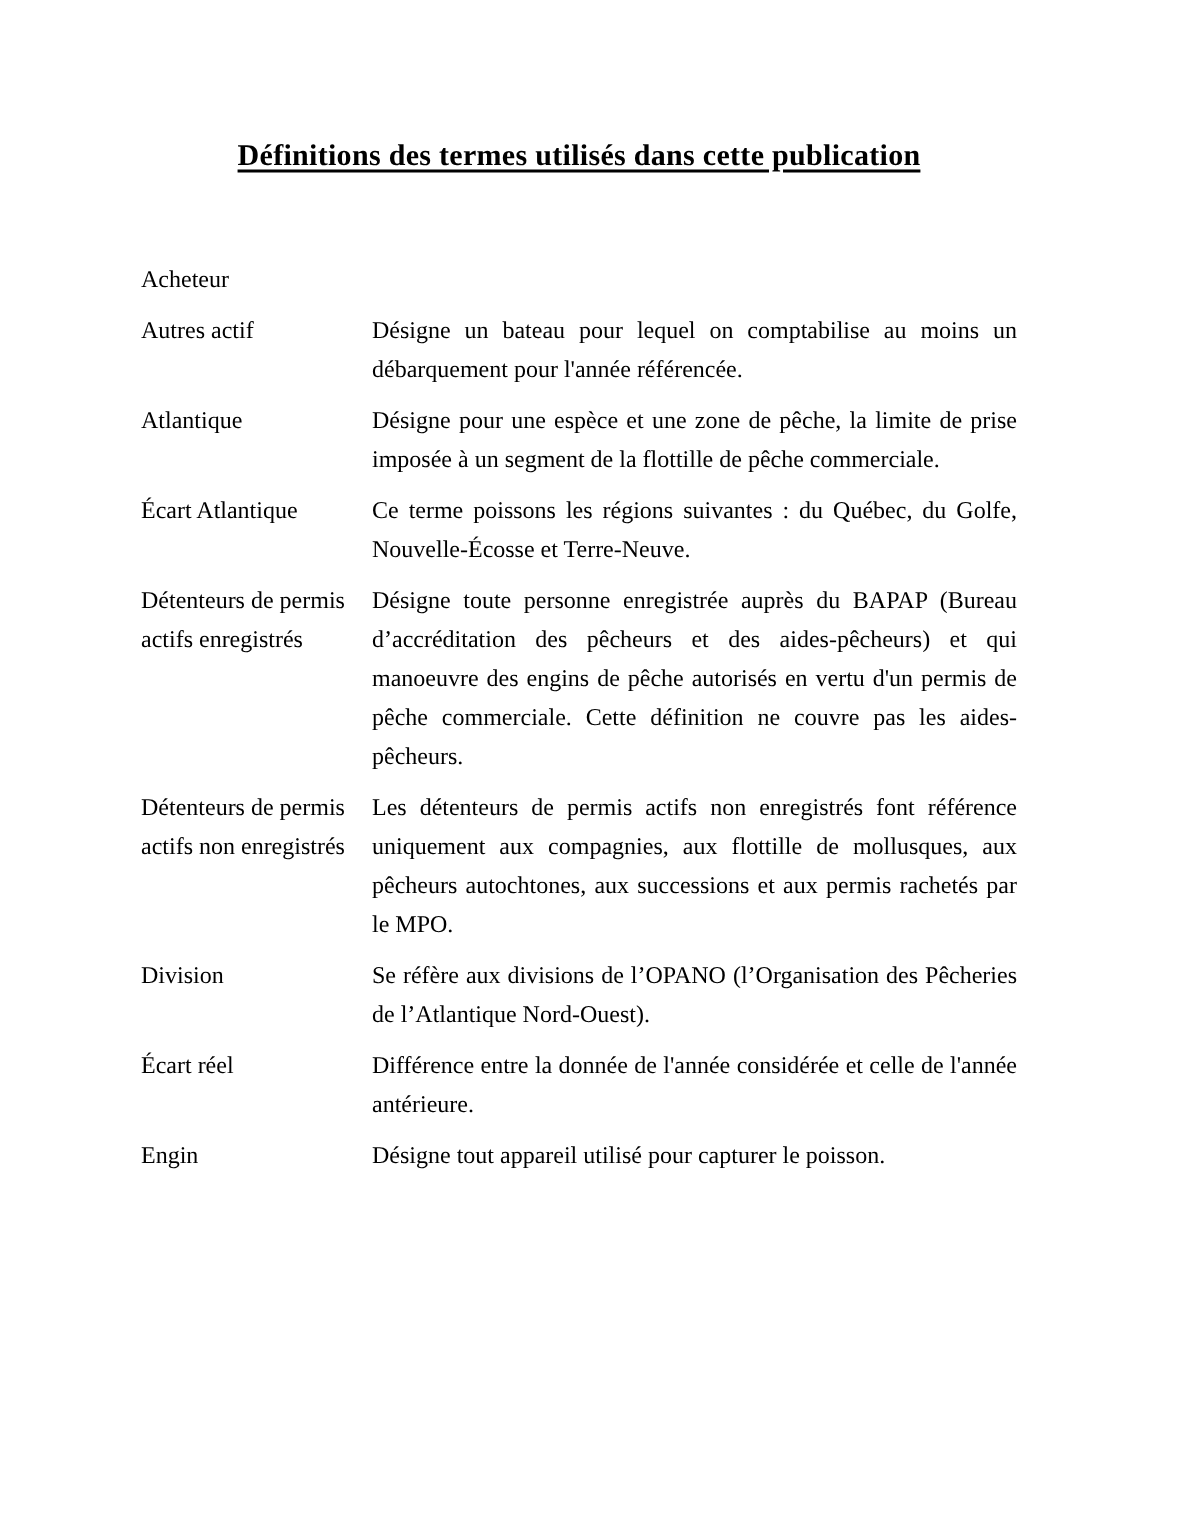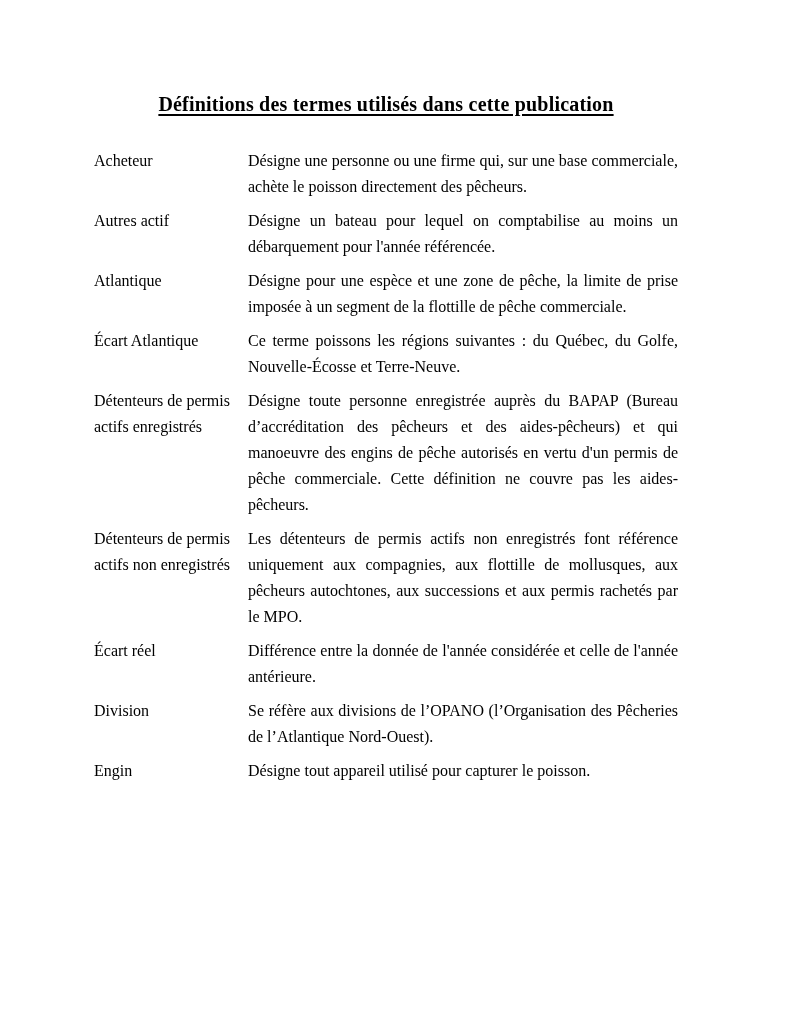--- a/index.html
+++ b/index.html
@@ -24,21 +24,21 @@
     font-size: 20px;
     font-weight: bold;
     text-align: center;
     text-decoration: underline;
     text-decoration-thickness: 2px;
     text-underline-offset: 3px;
     line-height: 24px;
     letter-spacing: 0.2px;
   }
   .entries {
-    margin-top: 32px;
+    margin-top: 58px;
   }
   .entry {
     display: flex;
     align-items: flex-start;
     margin-bottom: 8px;
     line-height: 26px;
   }
   .term {
     flex: 0 0 154px;
     width: 154px;
@@ -50,21 +50,20 @@
 </style>
 </head>
 <body>
 
 <div class="page">
   <h1 class="title">Définitions des termes utilisés dans cette publication</h1>
 
   <div class="entries">
   <div class="entry">
     <div class="term">Acheteur</div>
-    <div class="definition">Désigne une personne ou une firme qui, sur une base commerciale, achète le poisson directement des pêcheurs.</div>
   </div>
 
 
   <div class="entry">
     <div class="term">Autres actif</div>
     <div class="definition">Désigne un bateau pour lequel on comptabilise au moins un débarquement pour l'année référencée.</div>
   </div>
 
   <div class="entry">
     <div class="term">Atlantique</div>
@@ -81,27 +80,27 @@
     <div class="term">Détenteurs de permis actifs enregistrés</div>
     <div class="definition">Désigne toute personne enregistrée auprès du BAPAP (Bureau d’accréditation des pêcheurs et des aides-pêcheurs) et qui manoeuvre des engins de pêche autorisés en vertu d'un permis de pêche commerciale. Cette définition ne couvre pas les aides-pêcheurs.</div>
   </div>
 
   <div class="entry">
     <div class="term">Détenteurs de permis actifs non enregistrés</div>
     <div class="definition">Les détenteurs de permis actifs non enregistrés font référence uniquement aux compagnies, aux flottille de mollusques, aux pêcheurs autochtones, aux successions et aux permis rachetés par le MPO.</div>
   </div>
 
   <div class="entry">
-    <div class="term">Écart réel</div>
-    <div class="definition">Différence entre la donnée de l'année considérée et celle de l'année antérieure.</div>
+    <div class="term">Division</div>
+    <div class="definition">Se réfère aux divisions de l’OPANO (l’Organisation des Pêcheries de l’Atlantique Nord-Ouest).</div>
   </div>
 
   <div class="entry">
-    <div class="term">Division</div>
-    <div class="definition">Se réfère aux divisions de l’OPANO (l’Organisation des Pêcheries de l’Atlantique Nord-Ouest).</div>
+    <div class="term">Écart réel</div>
+    <div class="definition">Différence entre la donnée de l'année considérée et celle de l'année antérieure.</div>
   </div>
 
   <div class="entry">
     <div class="term">Engin</div>
     <div class="definition">Désigne tout appareil utilisé pour capturer le poisson.</div>
   </div>
 </div>
 </div>
 
 </body></html>

